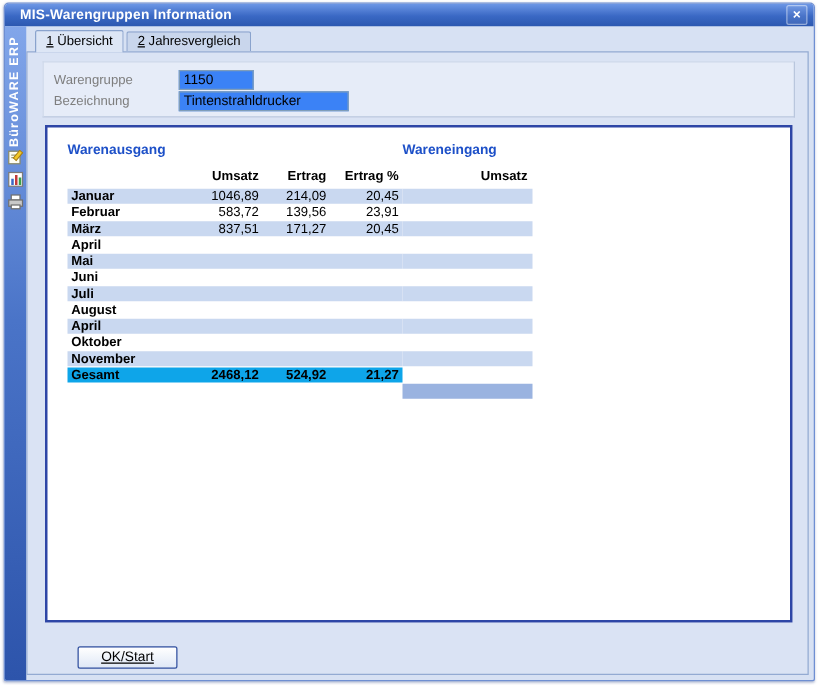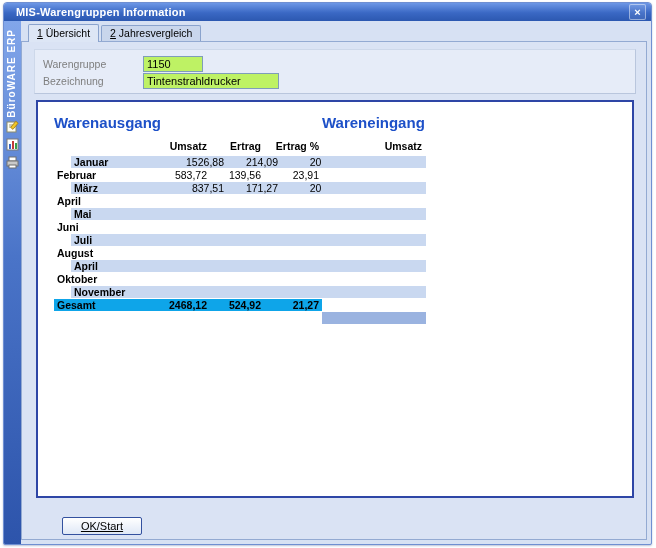--- a/index.html
+++ b/index.html
@@ -50,38 +50,38 @@
   }
   .fieldset{
     margin:7px 10px 4px 12px;background:#e6ecf8;
     border:1px solid #b9c6dd;border-top-color:#cdd8ea;border-left-color:#cdd8ea;
     padding:5px 8px 4px;height:34px;box-sizing:content-box;
   }
   .frow{display:flex;align-items:center;height:17px;}
   .flabel{width:100px;color:#7e7e7e;font-size:10.5px;flex:0 0 100px;}
   input.fvalue{
     border:1px solid #7f9db9;font-size:11px;height:14px;padding:0 3px;
-    font-family:"Liberation Sans",sans-serif;background:#bef264;color:#000;
+    font-family:"Liberation Sans",sans-serif;background:#3b82f6;color:#000;
   }
   input.fvalue.short{width:52px;}
   input.fvalue.long{width:128px;}
   .panel{
     margin:6px 12px 0 14px;background:#ffffff;border:2px solid #2e46a6;
     height:398px;position:relative;font-size:10.5px;box-sizing:border-box;
   }
-  .section-title{color:#1d50c8;font-weight:bold;font-size:15px;}
+  .section-title{color:#1d50c8;font-weight:bold;font-size:11px;}
   .wa-block{position:absolute;left:16px;top:12px;width:268px;}
   .we-block{position:absolute;left:284px;top:12px;width:104px;}
   .grid4{display:grid;grid-template-columns:92px 64px 54px 58px;}
   .hdr{font-weight:bold;margin-top:9px;margin-bottom:3px;height:13px;line-height:13px;}
   .cell{overflow:hidden;white-space:nowrap;}
   .cell.label{padding-left:3px;font-weight:bold;}
   .cell.num{text-align:right;padding-right:3px;}
   .trow{height:12px;line-height:12px;margin-bottom:1px;}
-  .trow.stripe{background:#c9d8f0;margin-left:17px;}
+  .trow.stripe{background:#c9d8f0;}
   .trow.total{background:#0ea5e9;font-weight:bold;}
   .rrow{height:12px;line-height:12px;margin-bottom:1px;}
   .rrow.stripe{background:#c9d8f0;}
   .rrow.total{background:#9ab3e0;font-weight:bold;}
   .we-hdr{font-weight:bold;margin-top:9px;margin-bottom:3px;height:13px;line-height:13px;text-align:right;padding-right:4px;}
   .footer{margin:18px 0 0 40px;}
   .ok-button{
     width:80px;height:18px;font-size:11px;font-family:"Liberation Sans",sans-serif;
     background:linear-gradient(to bottom,#ffffff,#dfe8f6);
     border:1px solid #33519f;border-radius:2px;color:#000;cursor:default;
@@ -157,21 +157,21 @@
             <div class="section-title">Warenausgang</div>
             <div class="grid4 hdr">
               <span class="cell"></span>
               <span class="cell num">Umsatz</span>
               <span class="cell num">Ertrag</span>
               <span class="cell num">Ertrag %</span>
             </div>
             <div id="wa-rows">
                 <div class="grid4 trow stripe">
                   <span class="cell label">Januar</span>
-                  <span class="cell num">1526,88</span>
+                  <span class="cell num">1046,89</span>
                   <span class="cell num">214,09</span>
                   <span class="cell num">20,45</span>
                 </div>
                 <div class="grid4 trow">
                   <span class="cell label">Februar</span>
                   <span class="cell num">583,72</span>
                   <span class="cell num">139,56</span>
                   <span class="cell num">23,91</span>
                 </div>
                 <div class="grid4 trow stripe">

